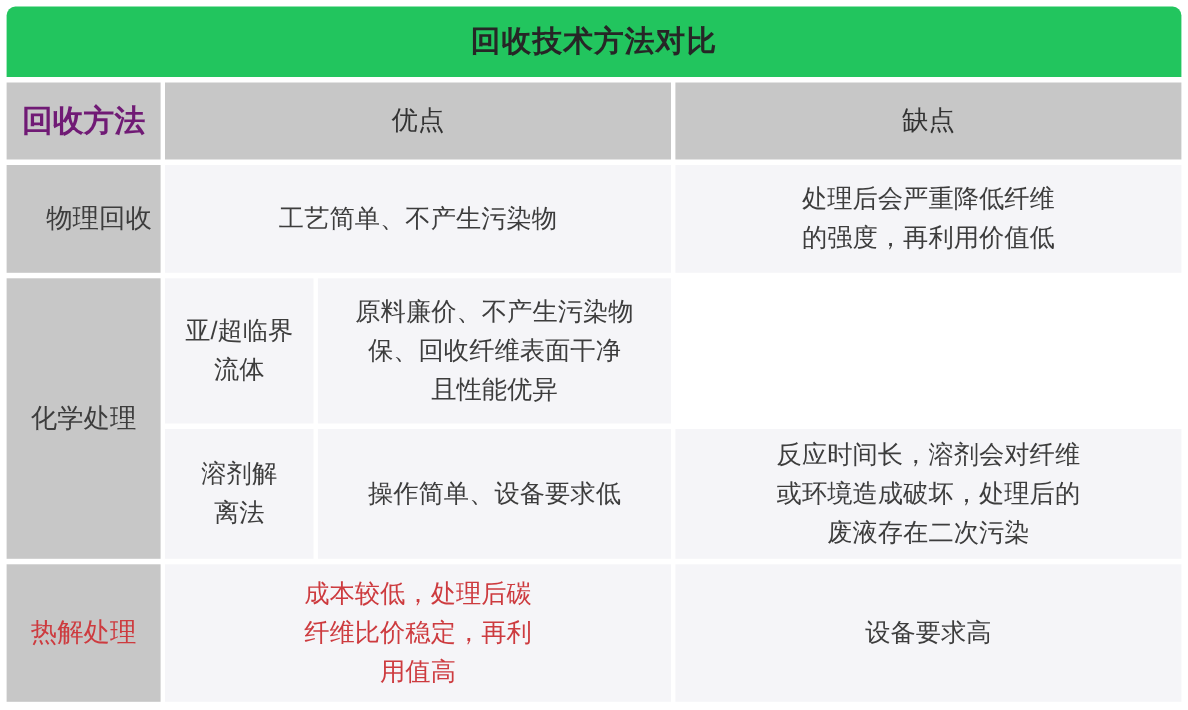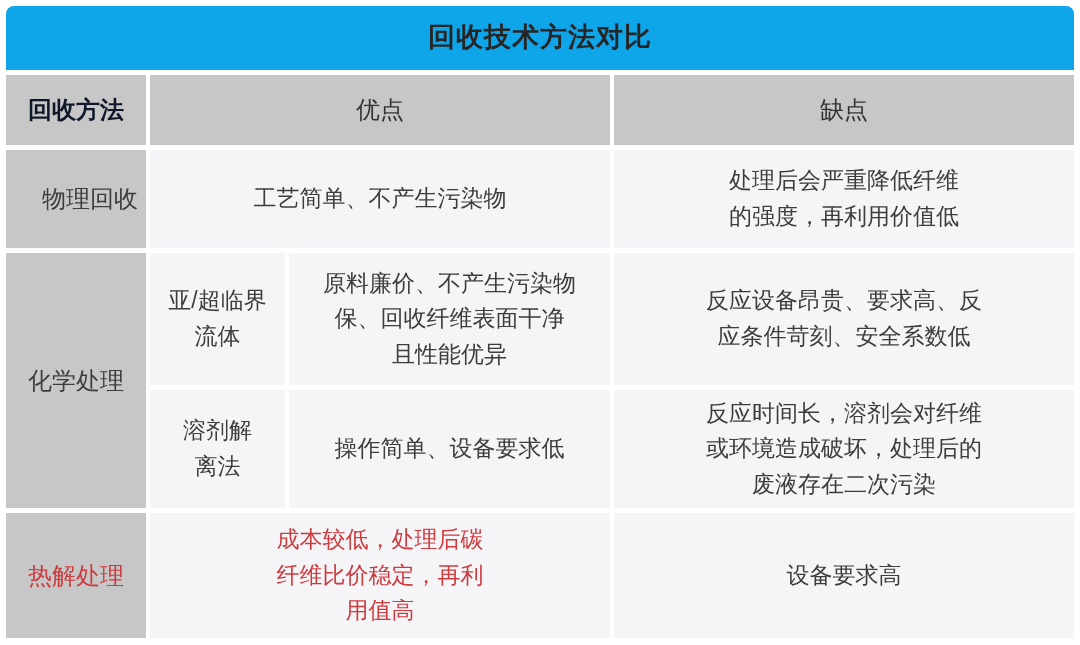--- a/index.html
+++ b/index.html
@@ -32,31 +32,31 @@
     justify-content: center;
     text-align: center;
     white-space: pre-line;
     color: #3d3d3d;
     font-size: 23px;
     line-height: 1.55;
   }
   .title-band {
     grid-column: 1 / 5;
     grid-row: 1;
-    background: #0ea5e9;
+    background: #22c55e;
     border-radius: 8px 8px 0 0;
     font-size: 27px;
     font-weight: bold;
     color: #262626;
     letter-spacing: 1px;
   }
   .gray  { background: #c7c7c7; }
   .light { background: #f5f5f8; }
 
-  .hdr-method { grid-column: 1; grid-row: 2; font-size: 24px; font-weight: bold; color: #0f172a; }
+  .hdr-method { grid-column: 1; grid-row: 2; font-size: 28px; font-weight: bold; color: #701a75; }
   .hdr-pros   { grid-column: 2 / 4; grid-row: 2; font-size: 24px; color: #333; text-align: center; }
   .hdr-cons   { grid-column: 4; grid-row: 2; font-size: 24px; color: #333; }
 
   .r1-label { grid-column: 1; grid-row: 3; font-size: 24px; padding-left: 28px; }
   .r1-pros  { grid-column: 2 / 4; grid-row: 3; }
   .r1-cons  { grid-column: 4; grid-row: 3; }
 
   .chem-label { grid-column: 1; grid-row: 4 / 6; font-size: 24px; }
   .r2-sub  { grid-column: 2; grid-row: 4; }
   .r2-pros { grid-column: 3; grid-row: 4; }
@@ -88,22 +88,20 @@
     <div class="cell light r1-cons">处理后会严重降低纤维
 的强度，再利用价值低</div>
     <div class="cell light r1-pros">工艺简单、不产生污染物</div>
 
     <div class="cell gray chem-label">化学处理</div>
     <div class="cell light r2-sub">亚/超临界
 流体</div>
     <div class="cell light r2-pros">原料廉价、不产生污染物
 保、回收纤维表面干净
 且性能优异</div>
-    <div class="cell light r2-cons">反应设备昂贵、要求高、反
-应条件苛刻、安全系数低</div>
 
     <div class="cell light r3-sub">溶剂解
 离法</div>
     <div class="cell light r3-pros">操作简单、设备要求低</div>
     <div class="cell light r3-cons">反应时间长，溶剂会对纤维
 或环境造成破坏，处理后的
 废液存在二次污染</div>
 
     <div class="cell gray r4-label highlight">热解处理</div>
     <div class="cell light r4-pros highlight">成本较低，处理后碳

